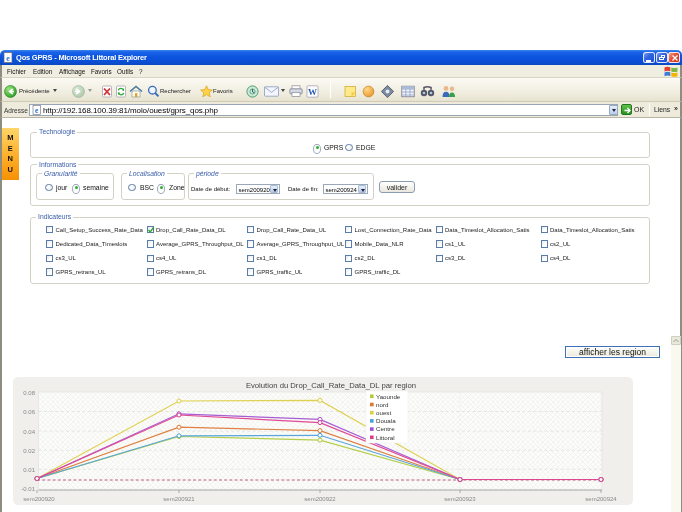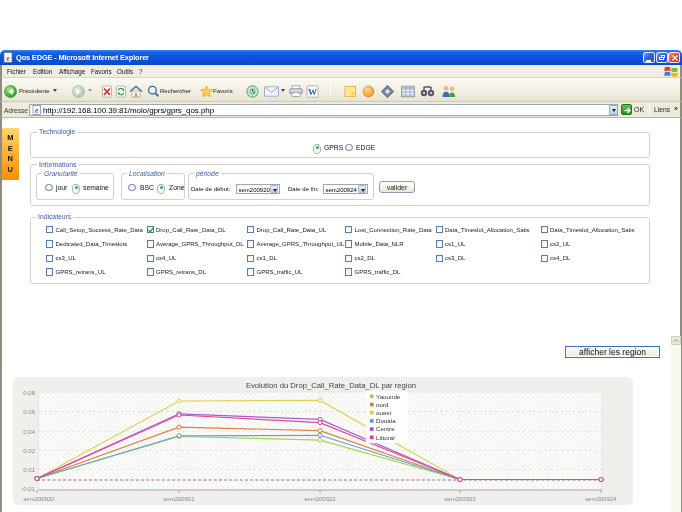--- a/index.html
+++ b/index.html
@@ -48,21 +48,21 @@
 #sbar{left:670.5px;top:335.5px;width:10px;height:176.5px;background:#faf9f0;}
 #sbtn{left:671px;top:335.5px;width:9.5px;height:9.5px;background:#e9e9db;border:1px solid #cfcfc0;border-radius:1px;}
 </style>
 </head>
 <body>
 <div class="abs" id="titlebar"></div>
 <svg class="abs" style="left:3px;top:51.5px" width="11" height="11" viewBox="0 0 11 11">
  <rect x="1" y="0.5" width="8" height="10" fill="#fdfdfd" stroke="#667" stroke-width="0.7"></rect>
  <text x="5" y="8.5" font-size="8" font-weight="bold" fill="#2a6fd8" text-anchor="middle" font-family="Liberation Serif">e</text>
 </svg>
-<div class="abs" id="titletxt">Qos EDGE - Microsoft Internet Explorer</div>
+<div class="abs" id="titletxt">Qos GPRS - Microsoft Littoral Explorer</div>
 <div class="abs tbtn" id="btnmin" style="left:643px;">
     <div class="abs" style="left:2px;top:7px;width:5px;height:2px;background:#fff"></div>
   </div>
 <div class="abs tbtn" id="btnmax" style="left:656px;">
     <div class="abs" style="left:2px;top:4px;width:4.5px;height:3.5px;border:1px solid #fff"></div>
     <div class="abs" style="left:3.8px;top:2.2px;width:4.5px;height:3.5px;border:1px solid #fff"></div>
   </div>
 <div class="abs tbtn" id="btnclose" style="left:668px;">
     <svg width="10" height="10" style="position:absolute;left:0.5px;top:0.5px">
       <path d="M2.5 2.5 L7.5 7.5 M7.5 2.5 L2.5 7.5" stroke="#fff" stroke-width="1.4"></path>
@@ -200,21 +200,21 @@
     <path d="M8 12 Q8 7.4 11 7.4 Q14 7.4 14 12 Z" fill="#38a048"></path>
 </svg>
 
 <div class="abs" id="addrbar"></div>
 <div class="abs" id="addrlabel">Adresse</div>
 <div class="abs" id="addrinput"></div>
 <svg class="abs" style="left:31.5px;top:105px" width="10" height="10" viewBox="0 0 10 10">
  <rect x="1" y="0.5" width="7.4" height="9" fill="#fdfdfd" stroke="#667" stroke-width="0.6"></rect>
  <text x="4.7" y="7.8" font-size="7.5" font-weight="bold" fill="#2a6fd8" text-anchor="middle" font-family="Liberation Serif">e</text>
 </svg>
-<div class="abs" id="addrurl">http://192.168.100.39:81/molo/gprs/gprs_qos.php</div>
+<div class="abs" id="addrurl">http://192.168.100.39:81/molo/ouest/gprs_qos.php</div>
 <div class="abs" id="combobtn">
     <div class="abs" style="left:2px;top:3.5px;width:0;height:0;border-left:2.3px solid transparent;border-right:2.3px solid transparent;border-top:3px solid #223"></div>
   </div>
 <div class="abs" id="okbtn">
     <svg width="11" height="11" style="position:absolute;left:0;top:0">
       <path d="M2.5 5.5 L7.5 5.5 M5.5 3 L8 5.5 L5.5 8" stroke="#fff" stroke-width="1.3" fill="none"></path>
     </svg>
   </div>
 <div class="abs" id="oktxt">OK</div>
 <div class="abs" id="lienssep"></div>

